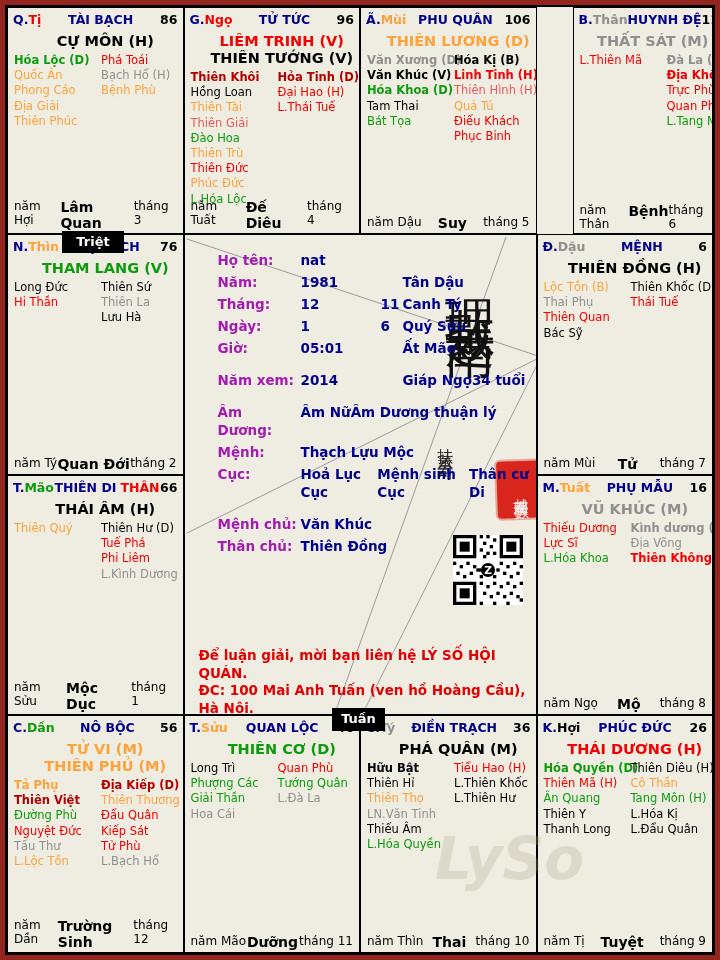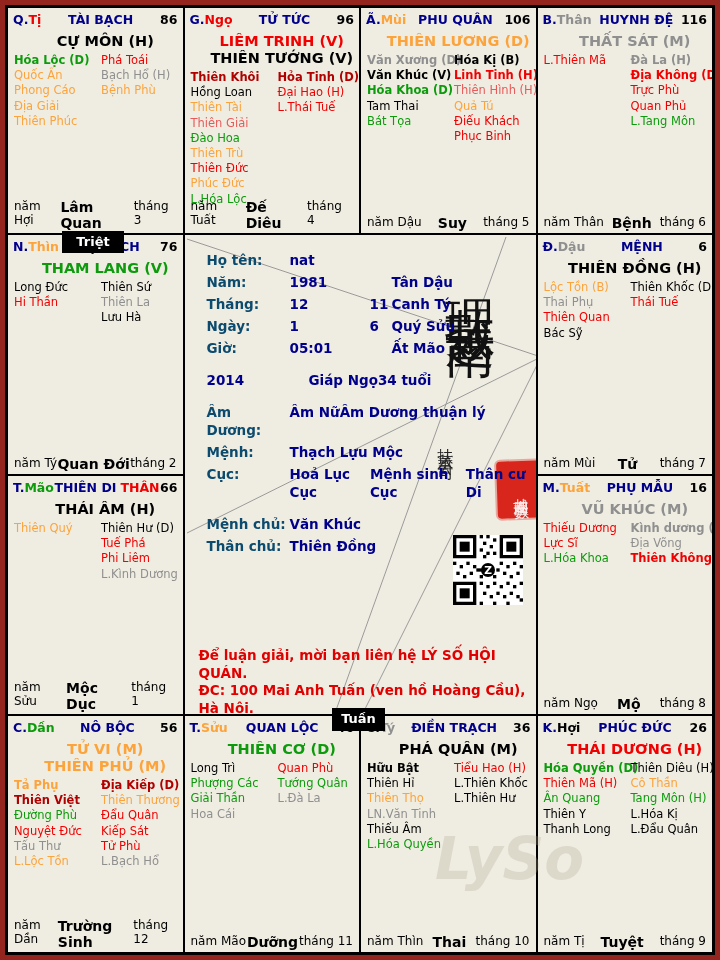--- a/index.html
+++ b/index.html
@@ -22,21 +22,21 @@
   .ftr{position:absolute;left:0;right:0;bottom:2px;display:flex;justify-content:space-between;padding:0 6px;font-size:12px;}
   .ftr b{font-size:14px;}
   
   .c-black{color:#000;} .c-red{color:#F00000;} .c-darkred{color:#B00000;}
   .c-orange{color:#FCA33C;} .c-green{color:#0D9B0D;} .c-gray{color:#8F8F8F;} .c-lightred{color:#E85A5A;}
   
   #center{grid-area:2/2/4/4;position:relative;border:1px solid #000;background:#EFEDE2;overflow:hidden;}
   #lines{position:absolute;inset:0;z-index:1;}
   #info{position:absolute;left:0;top:12px;z-index:4;font-weight:bold;font-size:13.5px;}
   .irow{display:flex;margin:4px 0 0 22px;line-height:18px;}
-  .ilabel{width:83px;color:#0c4a6e;flex:0 0 auto;}
+  .ilabel{width:83px;color:#a21caf;flex:0 0 auto;margin-left:11px;}
   .iv{color:#00008B;}
   .iv1{width:80px;flex:0 0 auto;}
   .iv2{width:22px;flex:0 0 auto;}
   .ivcol{display:flex;flex-direction:row;color:#00008B;}
   .gap{height:10px;}
   #contact{position:absolute;left:14px;top:412px;width:344px;z-index:4;color:#E00000;font-weight:bold;font-size:13.5px;line-height:17.5px;}
   #callig{position:absolute;left:256px;top:24px;z-index:2;writing-mode:vertical-rl;font-family:"DejaVu Serif","Liberation Serif",serif;font-size:50px;line-height:60px;letter-spacing:10px;color:#111;}
   #company{position:absolute;left:250px;top:200px;z-index:2;writing-mode:vertical-rl;font-family:"DejaVu Serif","Liberation Serif",serif;font-size:16px;letter-spacing:6px;color:#222;}
   #seal{position:absolute;left:312px;top:226px;width:46px;height:57px;z-index:3;background:#D9261C;border-radius:4px;transform:rotate(-2deg);display:flex;align-items:center;justify-content:center;box-shadow:0 0 0 2px rgba(217,38,28,.35);}
   #seal .inner{color:#FFF;writing-mode:vertical-rl;font-family:"DejaVu Serif",serif;font-size:15px;line-height:19px;letter-spacing:2px;opacity:.92;}
@@ -136,21 +136,21 @@
           <div class="st c-orange">Quả Tú</div>
           <div class="st c-red">Điếu Khách</div>
           <div class="st c-red">Phục Binh</div>
         </div>
     <div class="ftr">
       <span>năm Dậu</span>
       <b>Suy</b>
       <span>tháng 5</span>
     </div>
       </div>
-      <div class="cell" style="grid-area: 1 / 4;">
+      <div class="cell" style="grid-area: 1 / 4; margin-left: 36px;">
     <div class="hdr">
       <span class="canchi"><span class="stem">B.</span><span class="branch c-gray">Thân</span></span>
       <span class="palace"><span class="pal">HUYNH ĐỆ</span></span>
       <span class="num">116</span>
     </div>
     <div class="mains">
       <div class="c-gray">THẤT SÁT (M)</div>
     </div>
     <div class="col colL" style="top:45px">
           <div class="st c-red">L.Thiên Mã</div>
@@ -413,20 +413,21 @@
             <span class="iv">Quý Sửu</span>
           </div>
         <div class="irow">
             <span class="ilabel">Giờ:</span>
             <span class="iv iv1">05:01</span>
             <span class="iv iv2"></span>
             <span class="iv">Ất Mão</span>
           </div>
         <div class="gap"></div>
         <div class="irow">
+            <span class="ilabel">Năm xem:</span>
             <span class="iv iv1">2014</span>
             <span class="iv iv2"></span>
             <span class="ivcol">
               <span>Giáp Ngọ</span>
               <span>34 tuổi</span>
             </span>
           </div>
         <div class="gap"></div>
         <div class="irow">
             <span class="ilabel">Âm Dương:</span>

